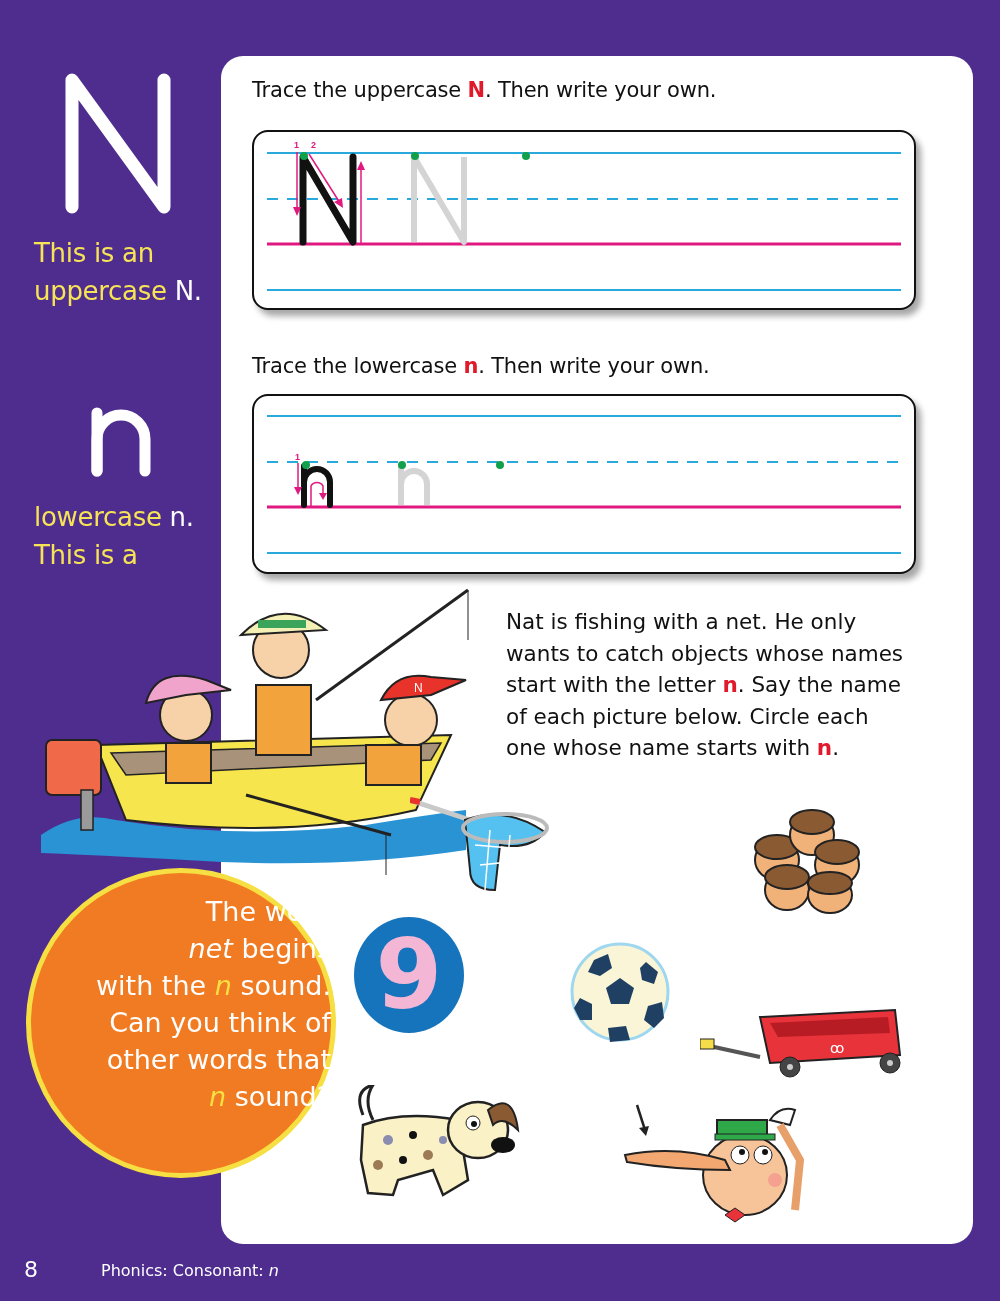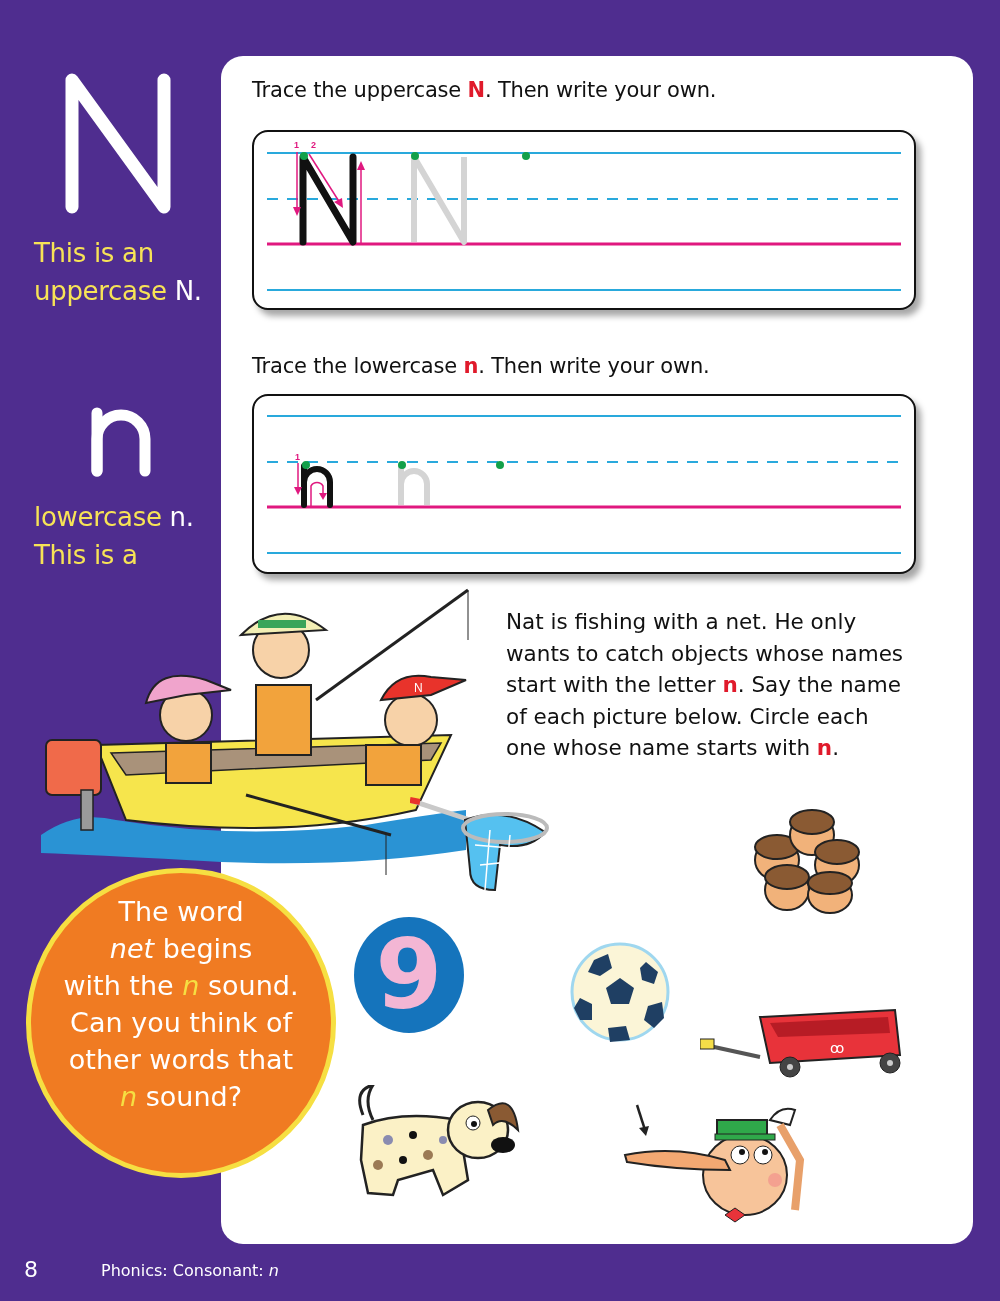--- a/index.html
+++ b/index.html
@@ -7,21 +7,21 @@
   .panel { position:absolute; left:221px; top:56px; width:752px; height:1188px; background:#fff; border-radius:22px; }
   .big-N { position:absolute; left:62px; top:70px; width:112px; height:145px; }
   .big-n { position:absolute; left:90px; top:405px; width:62px; height:72px; }
   .side-label { position:absolute; left:34px; color:#f7e356; font-size:26px; line-height:38px; letter-spacing:-0.3px; }
   .side-label .w { color:#fff; }
   .instr { position:absolute; left:252px; font-size:21px; color:#111; letter-spacing:-0.2px; }
   .red { color:#e01a2b; font-weight:bold; }
   .box { position:absolute; left:252px; width:660px; border:2.5px solid #111; border-radius:16px; background:#fff; box-shadow:5px 6px 6px rgba(0,0,0,0.35); }
   .box svg { position:absolute; left:0; top:0; }
   .para { position:absolute; left:506px; top:606px; width:420px; font-size:21.5px; line-height:31.6px; color:#111; }
-  .circle { position:absolute; left:26px; top:868px; width:310px; height:310px; border-radius:50%; background:#f07b22; border:5px solid #f6df42; box-sizing:border-box; color:#fff; text-align:center; font-size:27px; line-height:37px; padding-top:20px; }
+  .circle { position:absolute; left:26px; top:868px; width:310px; height:310px; border-radius:50%; background:#f07b22; border:5px solid #f6df42; box-sizing:border-box; color:#fff; text-align:right; font-size:27px; line-height:37px; padding-top:20px; }
   .circle .y { color:#f6df42; font-style:italic; }
   .circle .i { font-style:italic; }
   .footer-num { position:absolute; left:24px; top:1257px; color:#fff; font-size:22px; }
   .footer-txt { position:absolute; left:101px; top:1261px; color:#fff; font-size:16px; }
   .ill { position:absolute; }
 </style>
 </head>
 <body>
 
 <svg class="big-N" viewBox="0 0 112 145">

